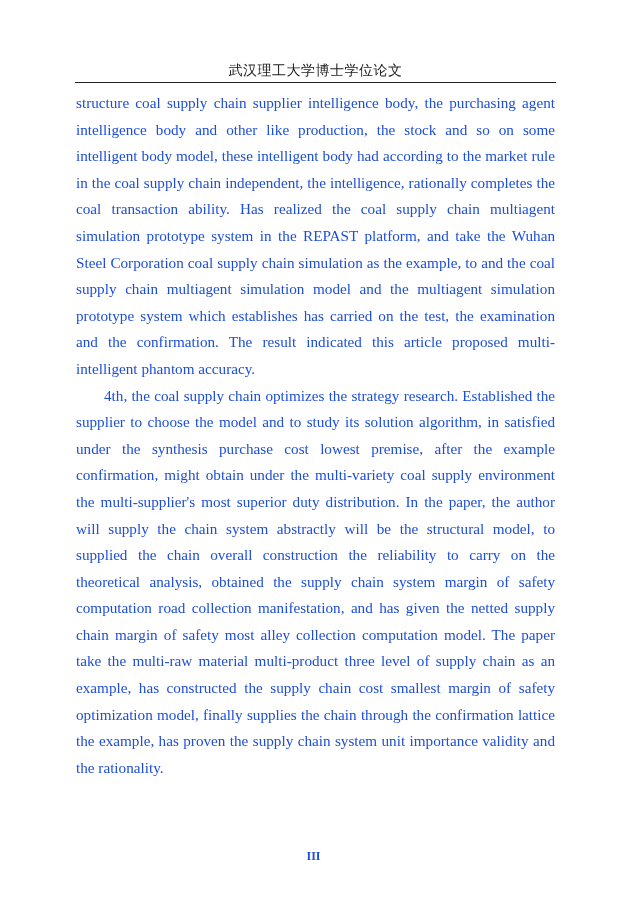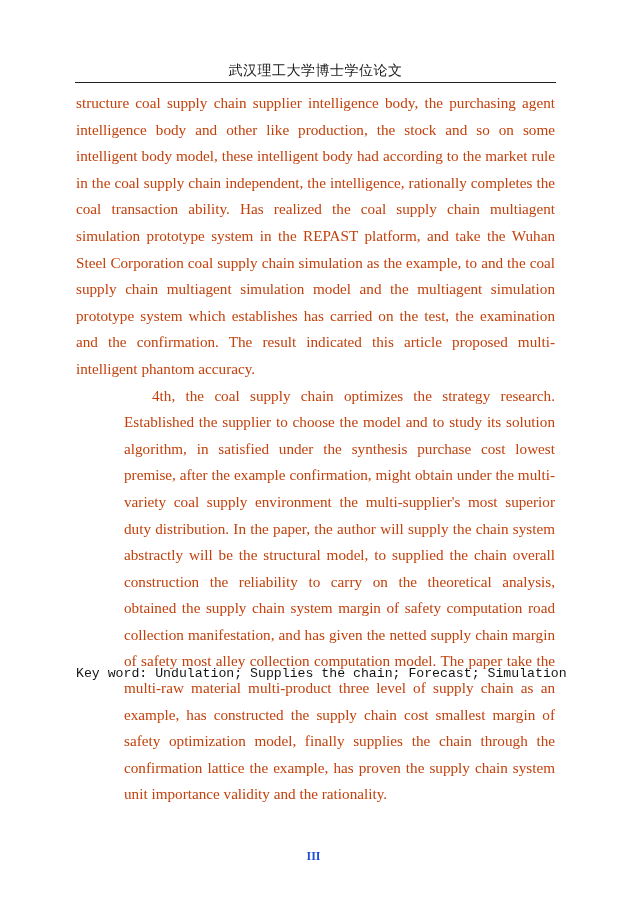--- a/index.html
+++ b/index.html
@@ -44,29 +44,28 @@
     }
     .body {
       position: absolute;
       left: 76px;
       top: 90px;
       width: 479px;
       font-family: "Liberation Serif", serif;
       font-size: 15.2px;
       line-height: 26.6px;
       text-align: justify;
-      color: #c2410c;
+      color: #1d4ed8;
       -webkit-font-smoothing: antialiased;
     }
     .body p {
       margin: 0;
     }
     .body p.indent {
       text-indent: 28px;
-      margin-left: 48px;
     }
     .keywords {
       position: absolute;
       left: 76px;
       top: 664px;
       width: 479px;
       font-family: "Liberation Mono", monospace;
       font-size: 13.2px;
       line-height: 20px;
       color: #141414;
@@ -91,17 +90,16 @@
 <div class="page">
 
   <div class="running-header">武汉理工大学博士学位论文</div>
   <div class="header-rule"></div>
 
   <div class="body">
     <p>structure coal supply chain supplier intelligence body, the purchasing agent intelligence body and other like production, the stock and so on some intelligent body model, these intelligent body had according to the market rule in the coal supply chain independent, the intelligence, rationally completes the coal transaction ability. Has realized the coal supply chain multiagent simulation prototype system in the REPAST platform, and take the Wuhan Steel Corporation coal supply chain simulation as the example, to and the coal supply chain multiagent simulation model and the multiagent simulation prototype system which establishes has carried on the test, the examination and the confirmation. The result indicated this article proposed multi-intelligent phantom accuracy.</p>
     <p class="indent">4th, the coal supply chain optimizes the strategy research. Established the supplier to choose the model and to study its solution algorithm, in satisfied under the synthesis purchase cost lowest premise, after the example confirmation, might obtain under the multi-variety coal supply environment the multi-supplier's most superior duty distribution. In the paper, the author will supply the chain system abstractly will be the structural model, to supplied the chain overall construction the reliability to carry on the theoretical analysis, obtained the supply chain system margin of safety computation road collection manifestation, and has given the netted supply chain margin of safety most alley collection computation model. The paper take the multi-raw material multi-product three level of supply chain as an example, has constructed the supply chain cost smallest margin of safety optimization model, finally supplies the chain through the confirmation lattice the example, has proven the supply chain system unit importance validity and the rationality.</p>
   </div>
 
-  <div class="keywords">Key word: Undulation; Supplies the chain; Forecast; Simulation</div>
 
   <div class="page-number">III</div>
 
 </div>
 
 </body></html>

